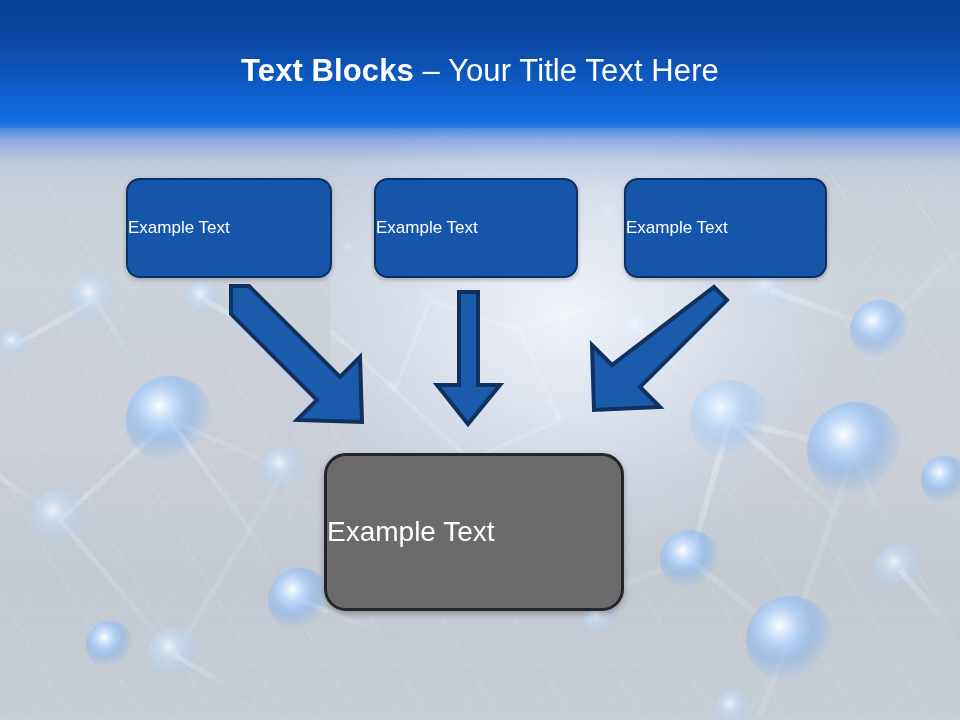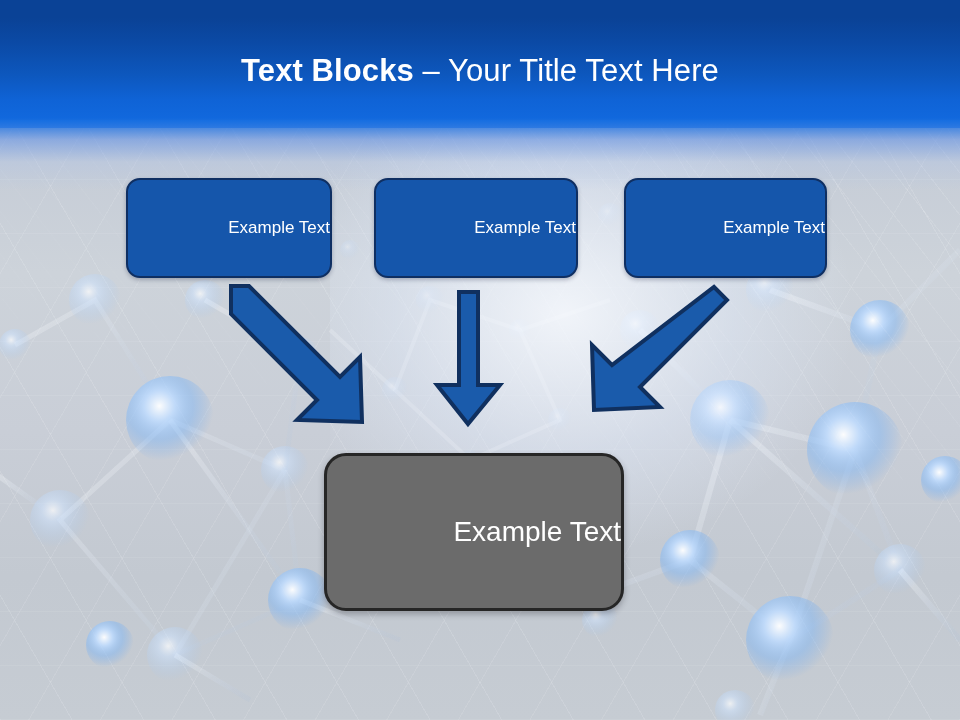--- a/index.html
+++ b/index.html
@@ -82,21 +82,21 @@
     letter-spacing:.1px;
     white-space:nowrap;
   }
   .title .strong{ font-weight:bold; }
   .title .light{ font-weight:normal; }
 
   
   .node{
     position:absolute;
     border-radius:14px;
-    display:flex; align-items:center; justify-content:flex-end;
+    display:flex; align-items:center; justify-content:flex-start;
     color:#ffffff;
     text-align:center;
   }
   .node.blue{
     background:#1556ab;
     border:2.5px solid #0f2f62;
     font-size:17px;
     box-shadow:0 2px 4px rgba(20,30,60,.28);
   }
   .node.gray{

